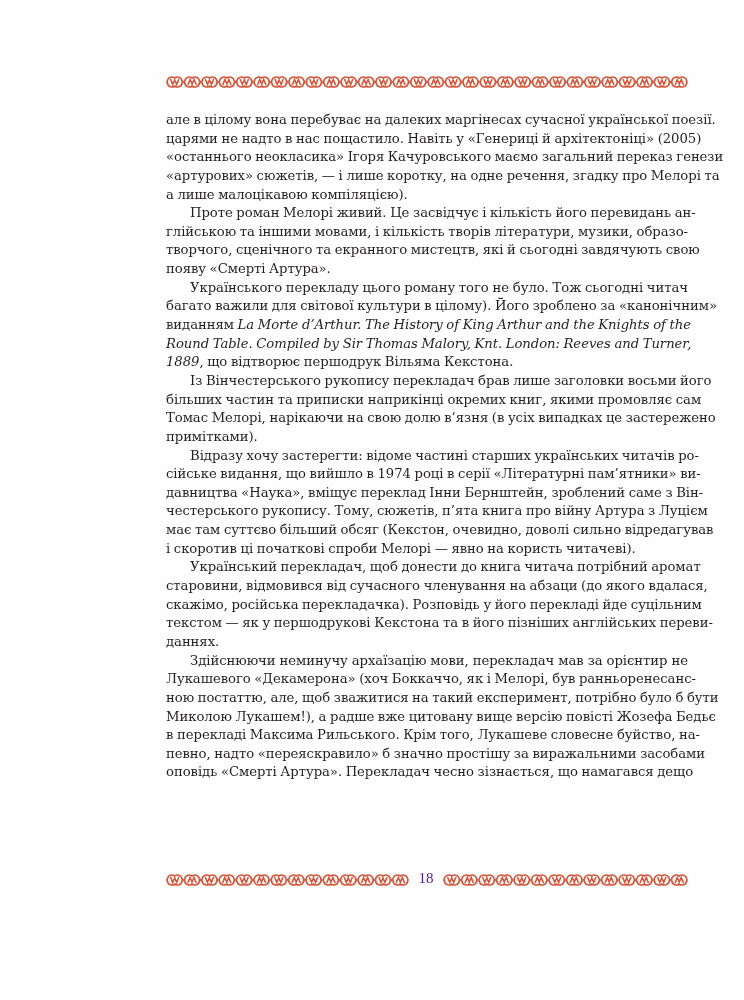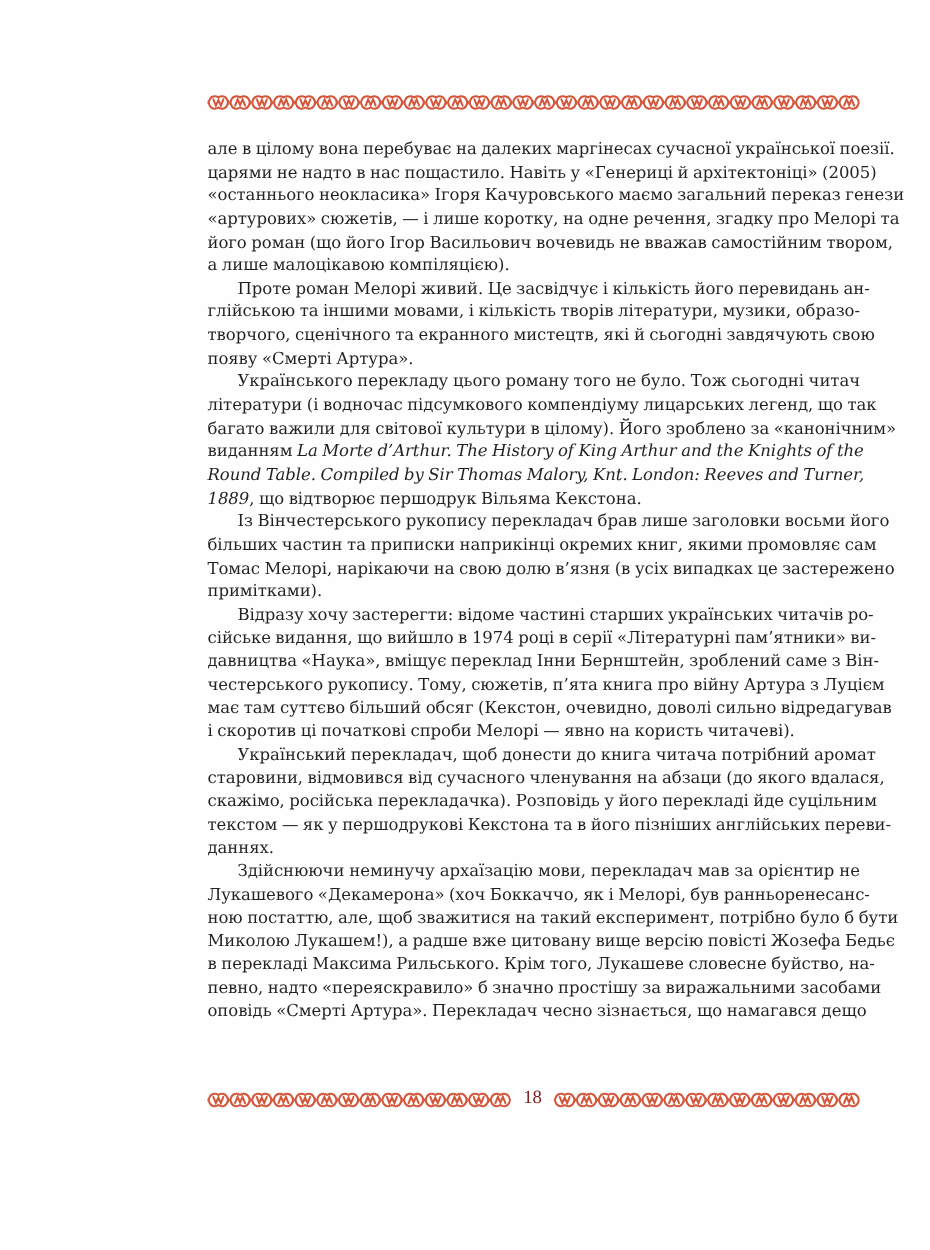--- a/index.html
+++ b/index.html
@@ -32,21 +32,21 @@
   #orn-bottom-left { left: 166px; top: 873px; width: 243px; }
   #orn-bottom-right { left: 443px; top: 873px; width: 245px; }
   .page-number {
     position: absolute;
     left: 409px;
     width: 34px;
     top: 870px;
     text-align: center;
     font-family: "Liberation Serif", "DejaVu Serif", serif;
     font-size: 15px;
-    color: #7f1d1d;
+    color: #4c1d95;
   }
   .text-block {
     position: absolute;
     left: 166px;
     top: 111px;
     width: 522px;
   }
   .line {
     display: block;
     height: 18.65px;
@@ -220,28 +220,26 @@
           <path d="M504.9 7 L503.79999999999995 5.5 M504.9 7 L503.79999999999995 8.5" stroke-width="1"></path>
         </g>
       </svg>
     </div>
 
   <div class="text-block" id="text-block">
       <div class="line"><span>але в цілому вона перебуває на далеких маргінесах сучасної української поезії.</span></div>
       <div class="line"><span>царями не надто в нас пощастило. Навіть у «Генериці й архітектоніці» (2005)</span></div>
       <div class="line"><span>«останнього неокласика» Ігоря Качуровського маємо загальний переказ генези</span></div>
       <div class="line"><span>«артурових» сюжетів, — і лише коротку, на одне речення, згадку про Мелорі та</span></div>
-      <div class="line"><span>його роман (що його Ігор Васильович вочевидь не вважав самостійним твором,</span></div>
       <div class="line last"><span>а лише малоцікавою компіляцією).</span></div>
       <div class="line indent"><span>Проте роман Мелорі живий. Це засвідчує і кількість його перевидань ан-</span></div>
       <div class="line"><span>глійською та іншими мовами, і кількість творів літератури, музики, образо-</span></div>
       <div class="line"><span>творчого, сценічного та екранного мистецтв, які й сьогодні завдячують свою</span></div>
       <div class="line last"><span>появу «Смерті Артура».</span></div>
       <div class="line indent"><span>Українського перекладу цього роману того не було. Тож сьогодні читач</span></div>
-      <div class="line"><span>літератури (і водночас підсумкового компендіуму лицарських легенд, що так</span></div>
       <div class="line"><span>багато важили для світової культури в цілому). Його зроблено за «канонічним»</span></div>
       <div class="line"><span>виданням </span><em>La Morte d’Arthur. The History of King Arthur and the Knights of the</em></div>
       <div class="line"><em>Round Table. Compiled by Sir Thomas Malory, Knt. London: Reeves and Turner,</em></div>
       <div class="line last"><em>1889</em><span>, що відтворює першодрук Вільяма Кекстона.</span></div>
       <div class="line indent"><span>Із Вінчестерського рукопису перекладач брав лише заголовки восьми його</span></div>
       <div class="line"><span>більших частин та приписки наприкінці окремих книг, якими промовляє сам</span></div>
       <div class="line"><span>Томас Мелорі, нарікаючи на свою долю в’язня (в усіх випадках це застережено</span></div>
       <div class="line last"><span>примітками).</span></div>
       <div class="line indent"><span>Відразу хочу застерегти: відоме частині старших українських читачів ро-</span></div>
       <div class="line"><span>сійське видання, що вийшло в 1974 році в серії «Літературні пам’ятники» ви-</span></div>

